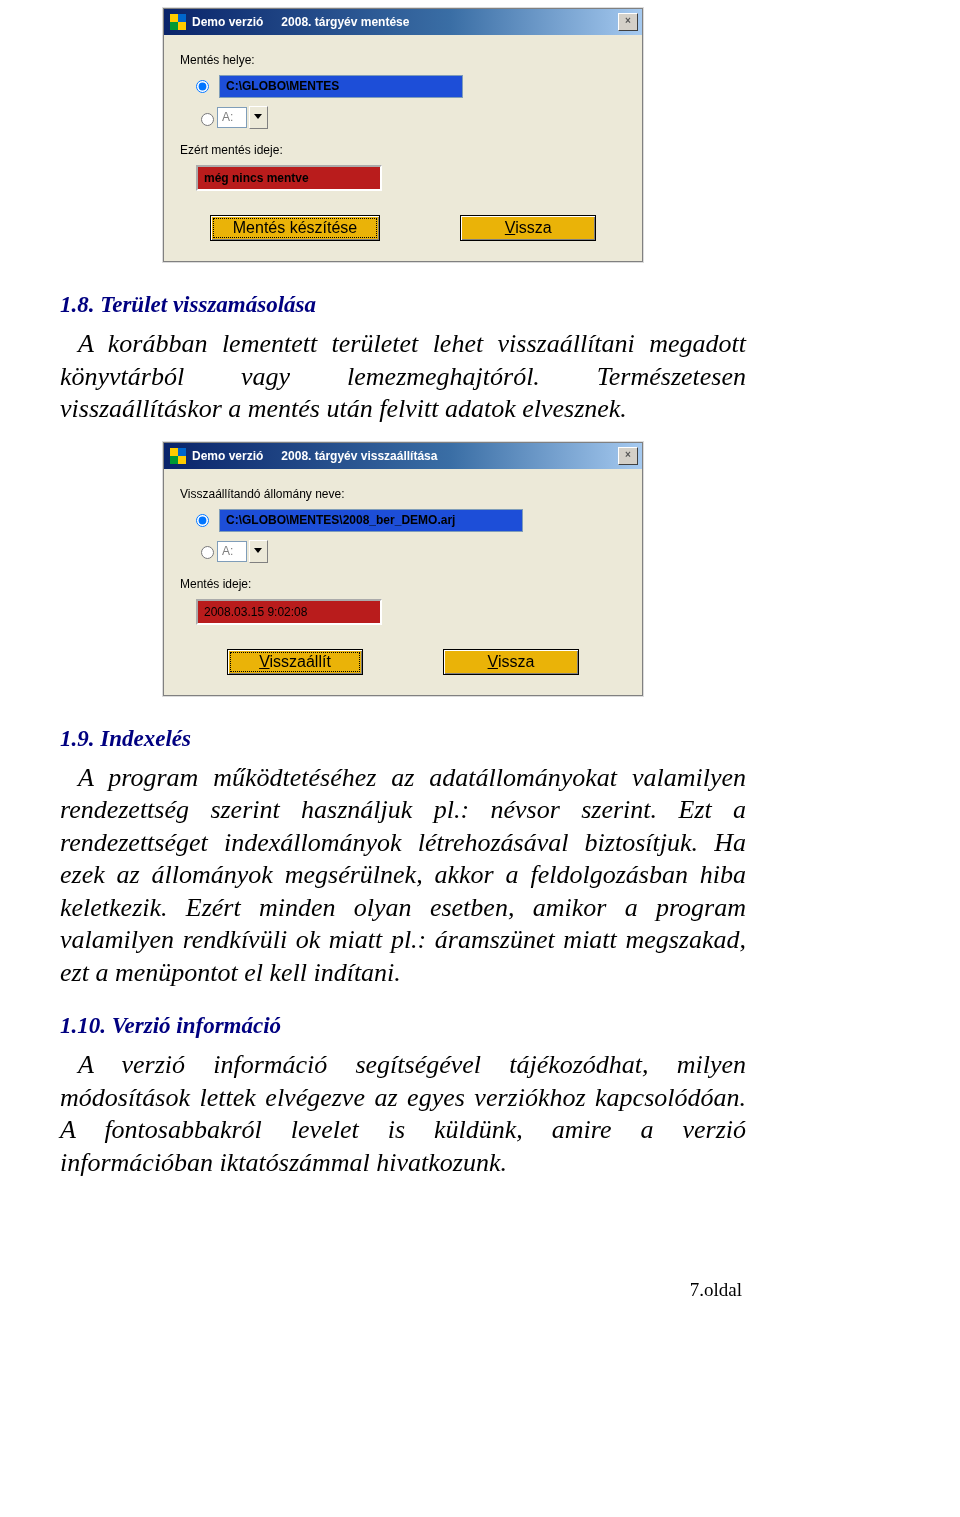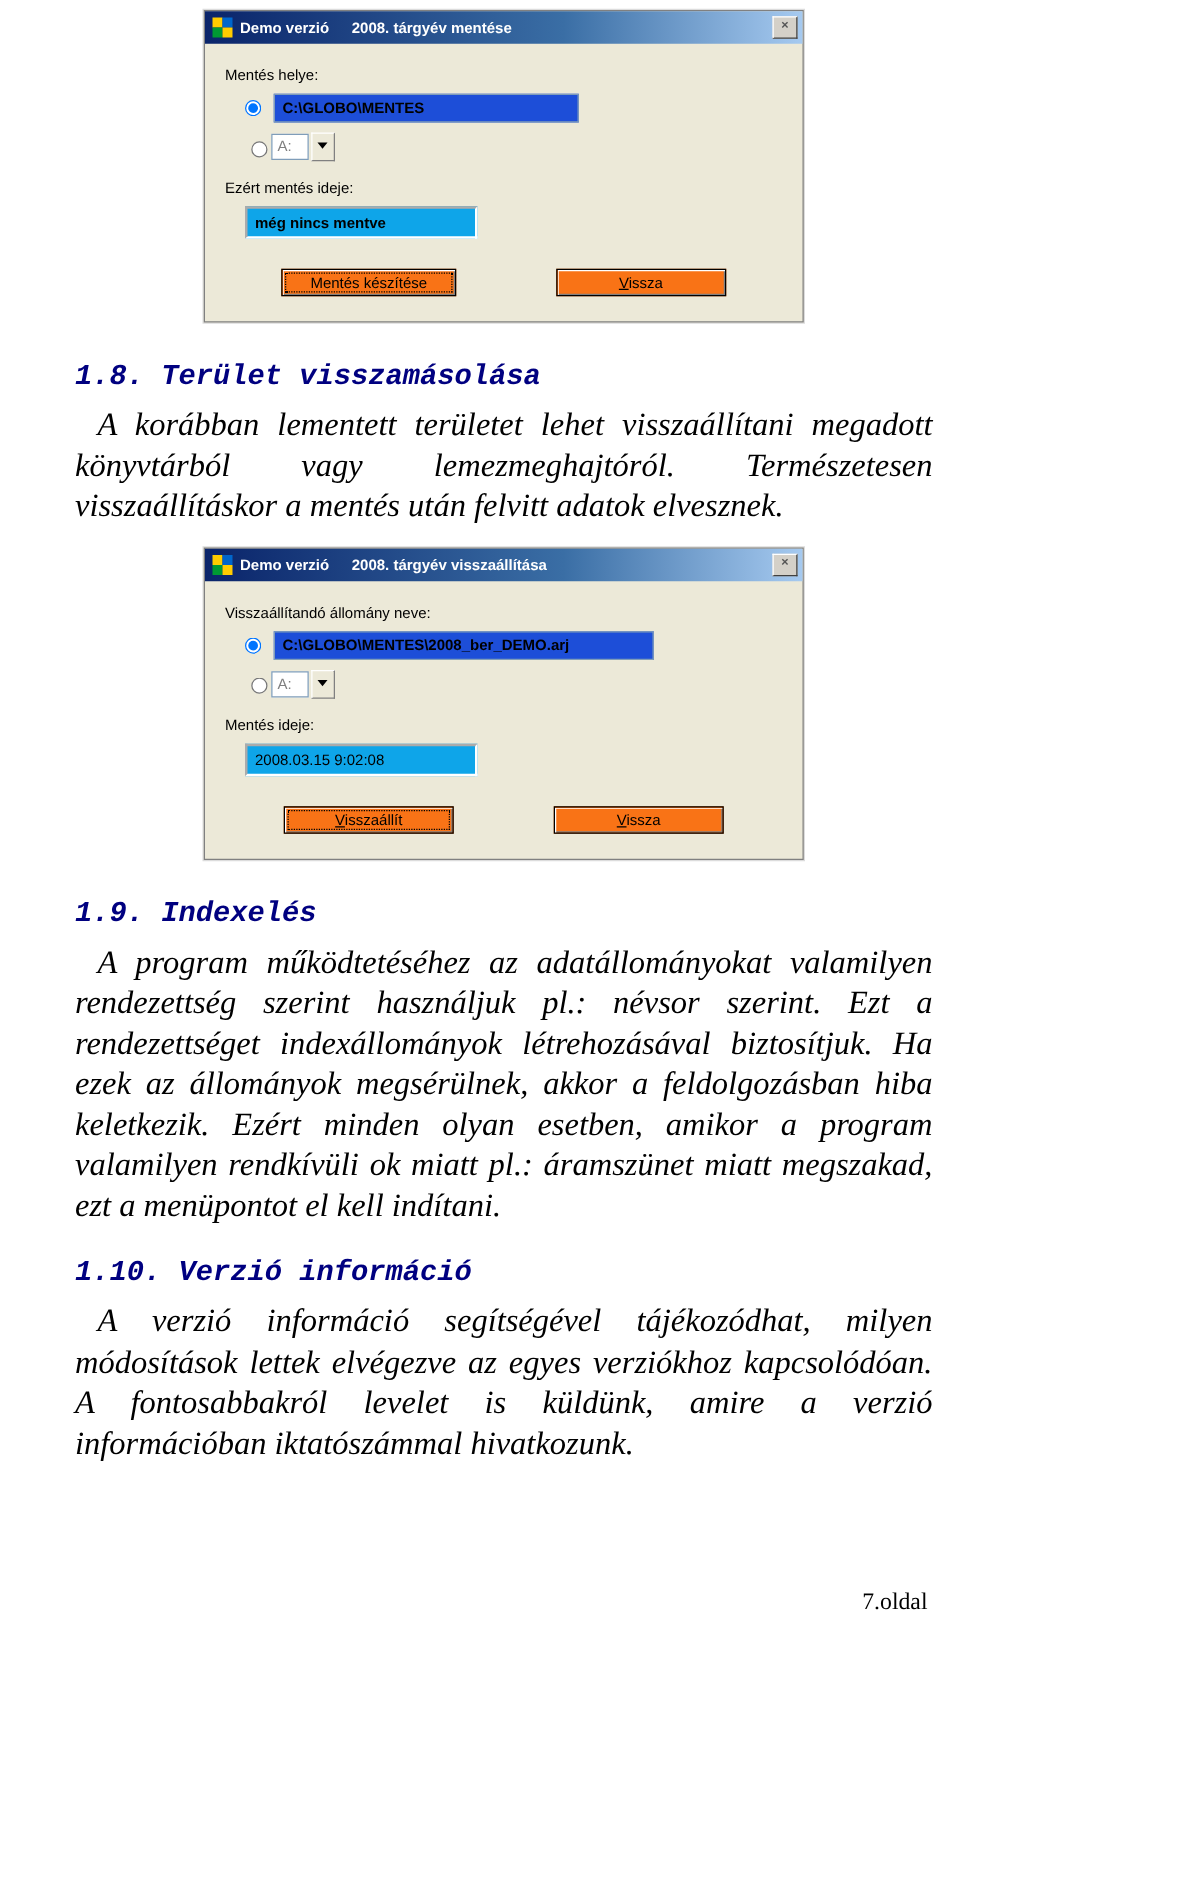--- a/index.html
+++ b/index.html
@@ -115,56 +115,56 @@
   }
   .drive-drop:after {
     content: "";
     position: absolute;
     top: 7px; left: 4px;
     border-left: 4px solid transparent;
     border-right: 4px solid transparent;
     border-top: 5px solid #000;
   }
   .readonly-box {
-    background: #0ea5e9;
+    background: #b91c1c;
     border: 2px inset #fff;
     padding: 2px 6px;
     margin-left: 16px;
     width: 170px;
     height: 18px;
     line-height: 18px;
     font-weight: bold;
   }
   .readonly-box.normal { font-weight: normal; }
   .button-row {
     display: flex;
     justify-content: center;
     gap: 80px;
     margin: 24px 0 6px 0;
     padding: 0 10px;
   }
   .win-button {
-    background: #f97316;
+    background: #eab308;
     border: 1px solid #000;
     box-shadow: inset 1px 1px 0 #fff, inset -1px -1px 0 #808080;
     padding: 3px 22px;
     font-family: Tahoma, Arial, sans-serif;
-    font-size: 12px;
+    font-size: 16px;
     cursor: default;
     min-width: 90px;
     text-align: center;
   }
   .win-button.focus {
     outline: 1px dotted #000;
     outline-offset: -4px;
   }
   .win-button .u { text-decoration: underline; }
 
   h2.section {
-    font-family: Liberation Mono, monospace;
+    font-family: Liberation Serif, serif;
     font-style: italic;
     font-weight: bold;
     color: #000080;
     font-size: 23px;
     margin: 24px 0 10px 0;
   }
   p.body {
     font-size: 26px;
     line-height: 1.25;
     margin: 6px 0 16px 0;

